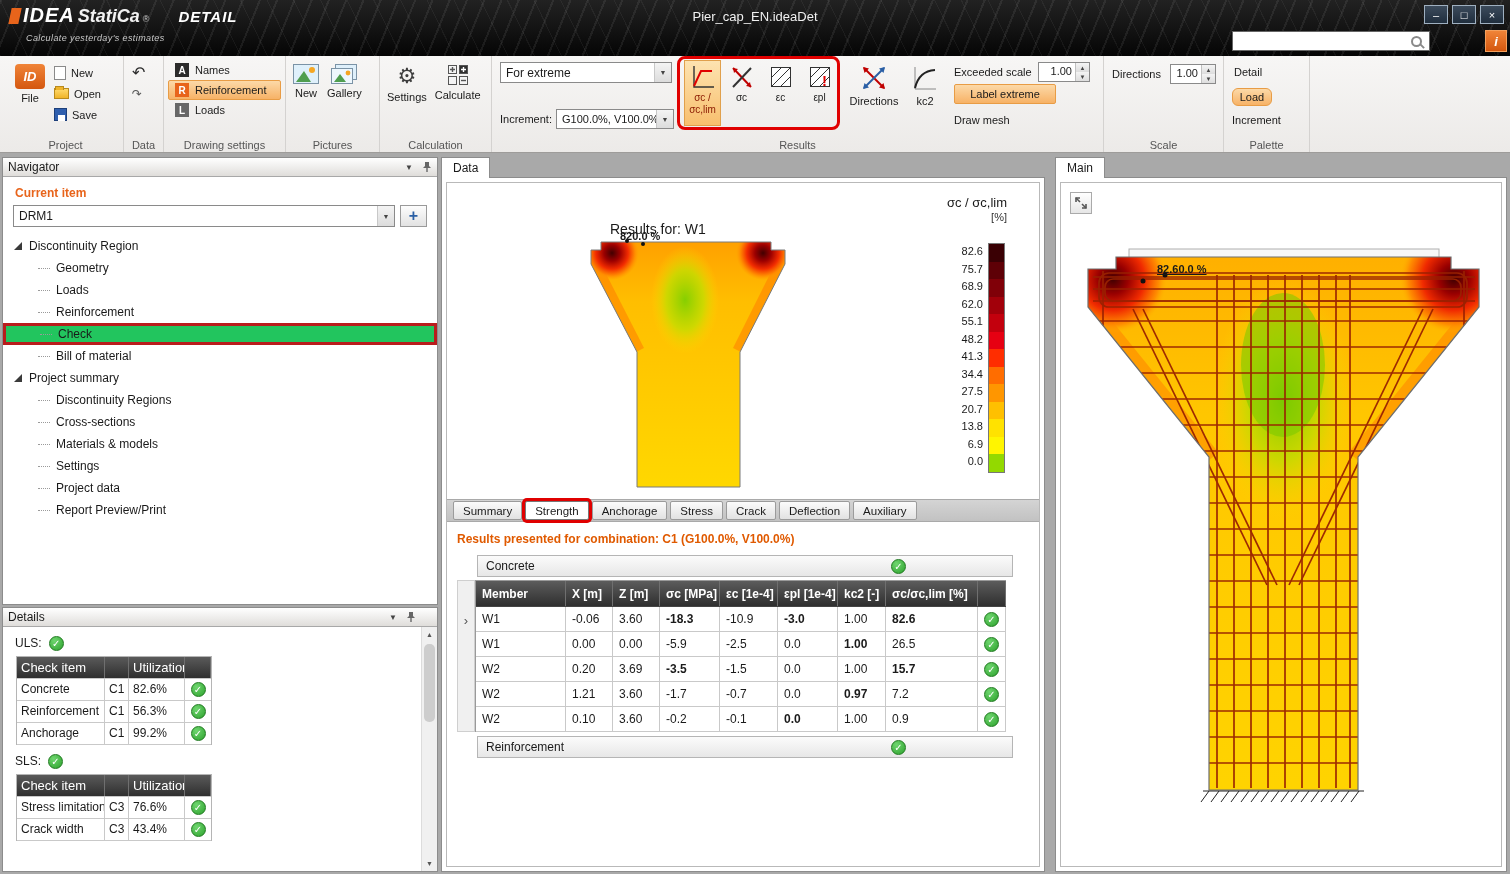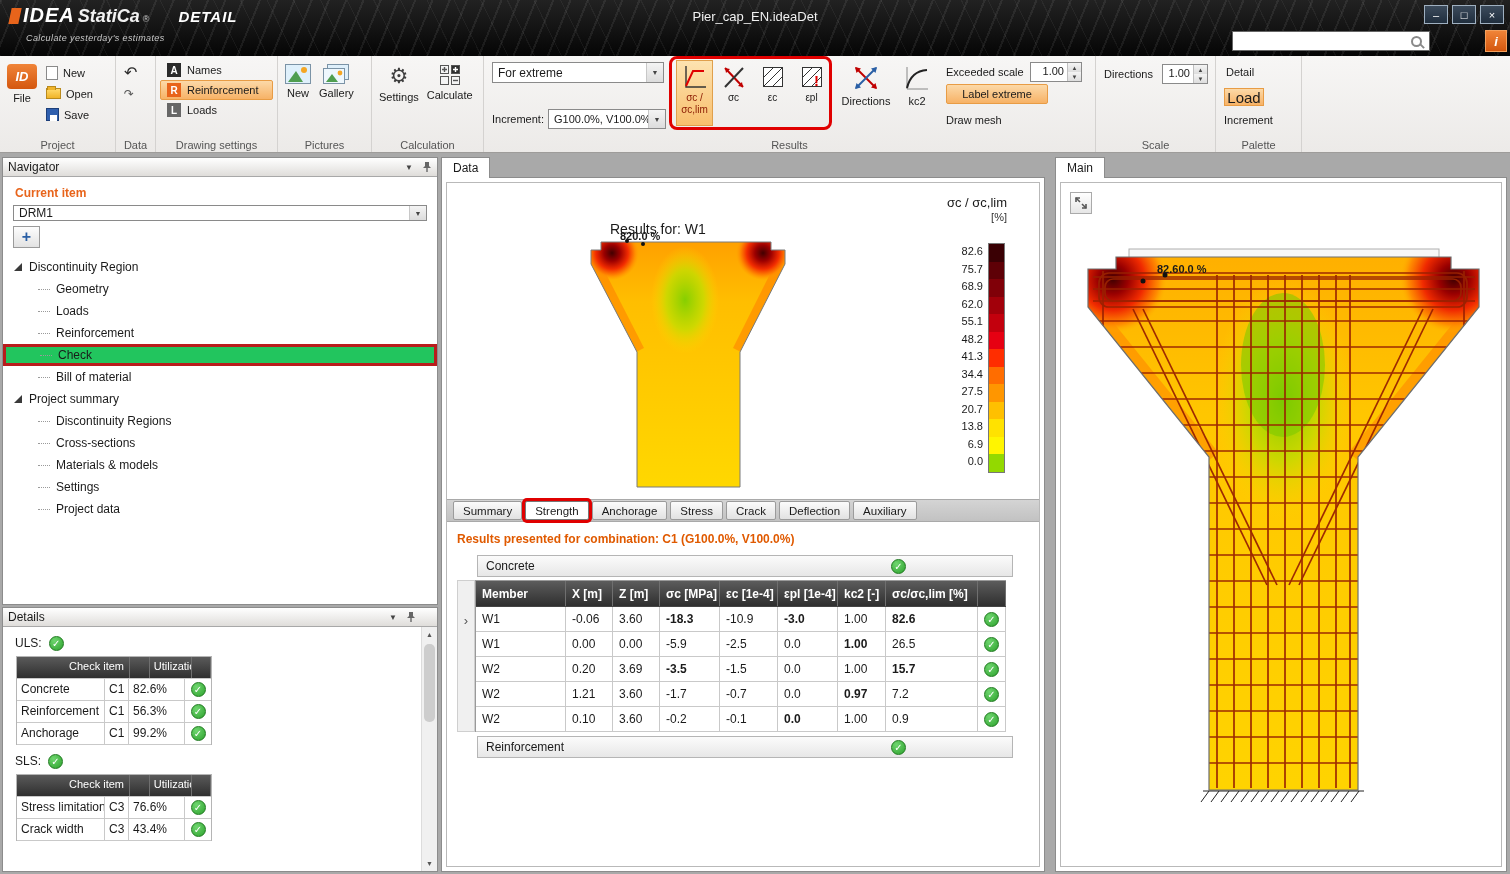--- a/index.html
+++ b/index.html
@@ -21,21 +21,21 @@
 .doc-title{position:absolute;left:50%;transform:translateX(-50%);top:9px;color:#f0f0f0;font-size:13px;}
 .winbtns{position:absolute;top:5px;right:6px;display:flex;gap:4px;}
 .winbtn{width:24px;height:19px;background:linear-gradient(#3c4b5c,#202e3d);border:1px solid #9fb0c0;color:#fff;font-size:11px;display:flex;align-items:center;justify-content:center;cursor:default;}
 .searchbox{position:absolute;top:31px;right:80px;width:198px;height:20px;background:#fff;border:1px solid #666;display:flex;align-items:center;padding:0 4px;}
 .searchbox input{flex:1;border:none;outline:none;font-size:12px;background:transparent;min-width:0;}
 .mag{width:11px;height:11px;border:2px solid #8a8a8a;border-radius:50%;position:relative;margin-right:3px;flex:none;}
 .mag::after{content:"";position:absolute;width:6px;height:2px;background:#8a8a8a;transform:rotate(45deg);right:-5px;bottom:-2px;}
 .infobtn{position:absolute;top:30px;right:3px;width:22px;height:22px;background:linear-gradient(#f08438,#d4570f);border:1px solid #f5a05c;color:#fff;font-weight:bold;font-style:italic;font-size:13px;display:flex;align-items:center;justify-content:center;}
 
 
-.ribbon{position:absolute;top:56px;left:0;width:100%;height:97px;background:linear-gradient(#f7f6f5,#eceae8);border-bottom:1px solid #9e9c9a;display:flex;}
+.ribbon{position:absolute;top:56px;left:0;width:100%;height:97px;background:linear-gradient(#f7f6f5,#eceae8);border-bottom:1px solid #9e9c9a;display:flex;padding-left:8px;}
 .rg{position:relative;height:100%;border-right:1px solid #d4d2d0;padding:4px 4px 16px 4px;flex:none;}
 .rg-label{position:absolute;bottom:1px;left:0;right:0;text-align:center;font-size:11px;color:#555;}
 .rg.filler{flex:1;border-right:none;}
 .bigbtn{display:flex;flex-direction:column;align-items:center;gap:3px;padding:4px 3px;font-size:11px;}
 .id-icon{width:30px;height:25px;background:linear-gradient(#f08438,#d4570f);border-radius:4px;color:#fff;font-weight:bold;font-style:italic;font-size:13px;display:flex;align-items:center;justify-content:center;}
 .smallcol{display:flex;flex-direction:column;gap:2px;padding-top:3px;}
 .smallbtn{display:flex;align-items:center;gap:5px;height:19px;padding:0 4px;font-size:11px;}
 .ic-page{width:12px;height:14px;background:#fff;border:1px solid #8a8a8a;}
 .ic-folder{width:15px;height:11px;background:linear-gradient(#ffd96b,#f0b429);border:1px solid #b98a1d;position:relative;}
 .ic-folder::before{content:"";position:absolute;top:-3px;left:0;width:7px;height:3px;background:#f0b429;border:1px solid #b98a1d;border-bottom:none;}
@@ -70,41 +70,41 @@
 .kc2-btn{position:absolute;left:412px;top:4px;width:42px;height:66px;}
 .exs-label{position:absolute;left:462px;top:10px;font-size:11px;}
 .exs-spin{position:absolute;left:546px;top:6px;width:52px;height:20px;}
 .lblext{position:absolute;left:462px;top:28px;width:102px;height:20px;background:linear-gradient(#fcd9a8,#f7b266);border:1px solid #e89c45;font-size:11px;display:flex;align-items:center;justify-content:center;border-radius:2px;}
 .drawmesh{position:absolute;left:462px;top:58px;font-size:11px;}
 .rg.scale{width:120px;}
 .sc-label{position:absolute;left:8px;top:12px;font-size:11px;}
 .sc-spin{position:absolute;left:66px;top:8px;width:46px;height:20px;}
 .rg.palette{width:86px;}
 .pal-detail{position:absolute;left:10px;top:10px;font-size:11px;}
-.pal-load{position:absolute;left:8px;top:32px;width:40px;height:18px;background:linear-gradient(#fcd9a8,#f7b266);border:1px solid #e89c45;font-size:15px;display:flex;align-items:center;justify-content:center;border-radius:0;}
+.pal-load{position:absolute;left:8px;top:32px;width:40px;height:18px;background:linear-gradient(#fcd9a8,#f7b266);border:1px solid #e89c45;font-size:11px;display:flex;align-items:center;justify-content:center;border-radius:6px;}
 .pal-increment{position:absolute;left:8px;top:58px;font-size:11px;}
 
 
 .toolpanel{position:absolute;background:#fff;border:1px solid #8c8c8c;}
 .phead{height:19px;background:linear-gradient(#ffffff,#dfddda);border-bottom:1px solid #a8a8a8;display:flex;align-items:center;padding:0 5px;font-size:12px;}
 .phead .sp{margin-left:auto;display:flex;gap:9px;align-items:center;color:#444;font-size:8px;}
 .current-item{color:#e8641b;font-weight:bold;font-size:12px;margin:9px 0 5px 12px;}
-.comborow{display:flex;gap:5px;margin:0 10px 8px 10px;flex-direction:column;}
+.comborow{display:flex;gap:5px;margin:0 10px 8px 10px;}
 .nav-combo{flex:1;height:22px;}
 .addbtn{width:27px;height:22px;border:1px solid #9a9a9a;background:linear-gradient(#fdfdfd,#e2e2e2);display:flex;align-items:center;justify-content:center;color:#2a5fa5;font-weight:bold;font-size:16px;flex:none;}
 .tree{margin-top:2px;}
 .titem{display:flex;align-items:center;height:22px;font-size:12px;border:1px solid transparent;}
 .tw{width:0;height:0;border-bottom:8px solid #3a3a3a;border-left:8px solid transparent;margin:0 7px 0 10px;flex:none;}
 .titem.child{padding-left:34px;}
 .titem.child::before{content:"";width:12px;border-top:1px dotted #9a9a9a;margin-right:6px;flex:none;}
 .titem.sel{background:#22c55e;border:3px solid #b91c1c;}
 .uls-row{display:flex;gap:7px;margin:9px 0 5px 12px;font-size:12px;}
 .dtable{margin-left:13px;width:196px;border:1px solid #b5b5b5;border-bottom:none;}
 .dtr{display:flex;height:22px;border-bottom:1px solid #c9c9c9;background:#fff;align-items:stretch;}
-.dtr.dth{background:linear-gradient(#5a5a5a,#2f2f2f);color:#fff;font-size:11px;padding-left:48px;}
+.dtr.dth{background:linear-gradient(#5a5a5a,#2f2f2f);color:#fff;font-size:13px;}
 .dc{padding:3px 4px;border-right:1px solid #c9c9c9;overflow:hidden;white-space:nowrap;}
 .dth .dc{border-right:1px solid #6f6f6f;}
 .dc1{width:88px;}.dc2{width:24px;}.dc3{width:56px;}
 .dc4{width:26px;border-right:none;display:flex;align-items:center;justify-content:center;padding:0;}
 .chk{width:15px;height:15px;border-radius:50%;background:radial-gradient(circle at 35% 30%,#6fd66f,#2da12d);border:1px solid #1f7a1f;color:#fff;font-size:10px;font-weight:bold;display:flex;align-items:center;justify-content:center;flex:none;}
 .vscroll{position:absolute;right:0;top:19px;bottom:0;width:16px;background:#f0f0f0;border-left:1px solid #dcdcdc;display:flex;flex-direction:column;align-items:center;}
 .varrow{height:15px;width:100%;display:flex;align-items:center;justify-content:center;font-size:7px;color:#555;}
 .vthumb{width:11px;height:78px;background:#cdcdcd;border-radius:5px;margin-top:2px;}
 .varrow.bot{margin-top:auto;}
 
@@ -140,21 +140,21 @@
 .rrow.head{background:linear-gradient(#5c5c5c,#2f2f2f);color:#fff;font-weight:bold;height:26px;border-bottom:1px solid #444;}
 .rcell{padding:5px 0 0 6px;font-size:12px;border-right:1px solid #c9c9c9;overflow:hidden;white-space:nowrap;}
 .rrow.head .rcell{border-right:1px solid #6f6f6f;padding-top:6px;}
 .cw0{width:90px}.cw1{width:47px}.cw2{width:47px}.cw3{width:60px}.cw4{width:58px}.cw5{width:60px}.cw6{width:48px}.cw7{width:92px}
 .cw8{width:28px;display:flex;align-items:center;justify-content:center;padding:0;}
 .b{font-weight:bold;}
 
 
 .expandbtn{position:absolute;left:9px;top:9px;width:22px;height:22px;border:1px solid #aaa;background:linear-gradient(#fff,#e6e6e6);display:flex;align-items:center;justify-content:center;z-index:3;}
 .mainfig{position:absolute;left:20px;top:62px;}
-.mainlabel{position:absolute;left:96px;top:80px;font-size:11px;font-weight:bold;z-index:2;}
+.mainlabel{position:absolute;left:96px;top:80px;font-size:11px;font-weight:bold;z-index:2;text-decoration:underline;}
 </style>
 </head>
 <body>
 
 <div class="titlebar">
   <div class="logo">
     <span class="logo-mark"></span>
     <span class="logo-idea">IDEA</span>
     <span class="logo-statica">StatiCa</span>
     <span class="logo-reg">®</span>
@@ -420,20 +420,23 @@
         <span>Cross-sections</span>
       </div>
     <div class="titem child">
         <span>Materials &amp; models</span>
       </div>
     <div class="titem child">
         <span>Settings</span>
       </div>
     <div class="titem child">
         <span>Project data</span>
+      </div>
+    <div class="titem child">
+        <span>Report Preview/Print</span>
       </div>
   </div>
 </div>
 
 <div class="toolpanel" style="left:2px;top:607px;width:436px;height:265px;">
   <div class="phead">
     <span>Details</span>
     <span class="sp" style="margin-right:16px;">
       <span>▼</span>
       <svg width="10" height="12">

